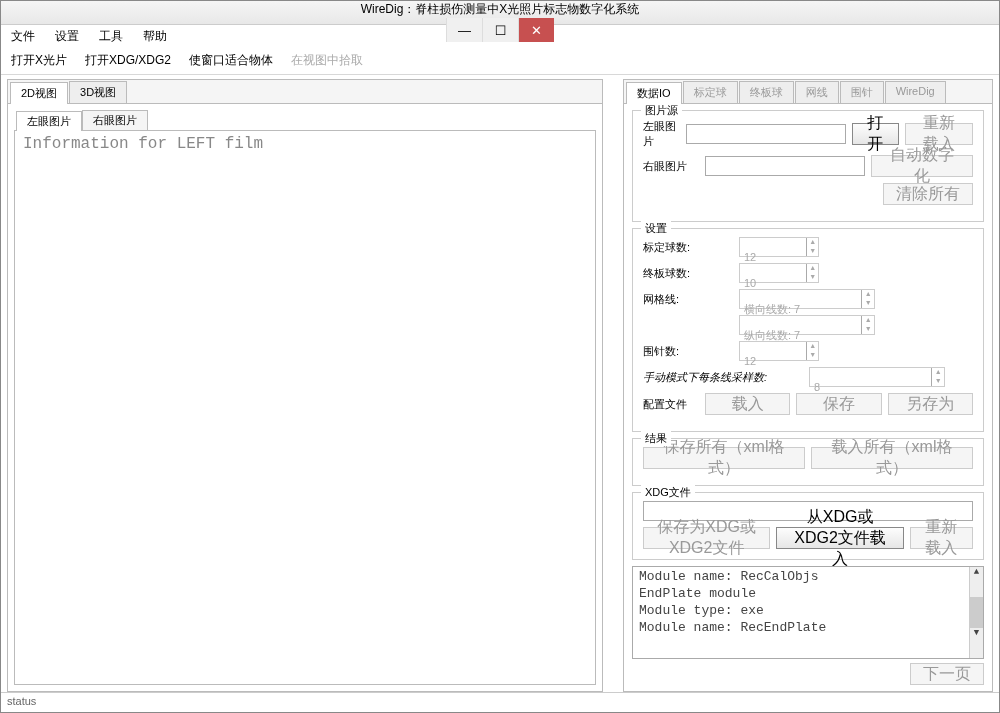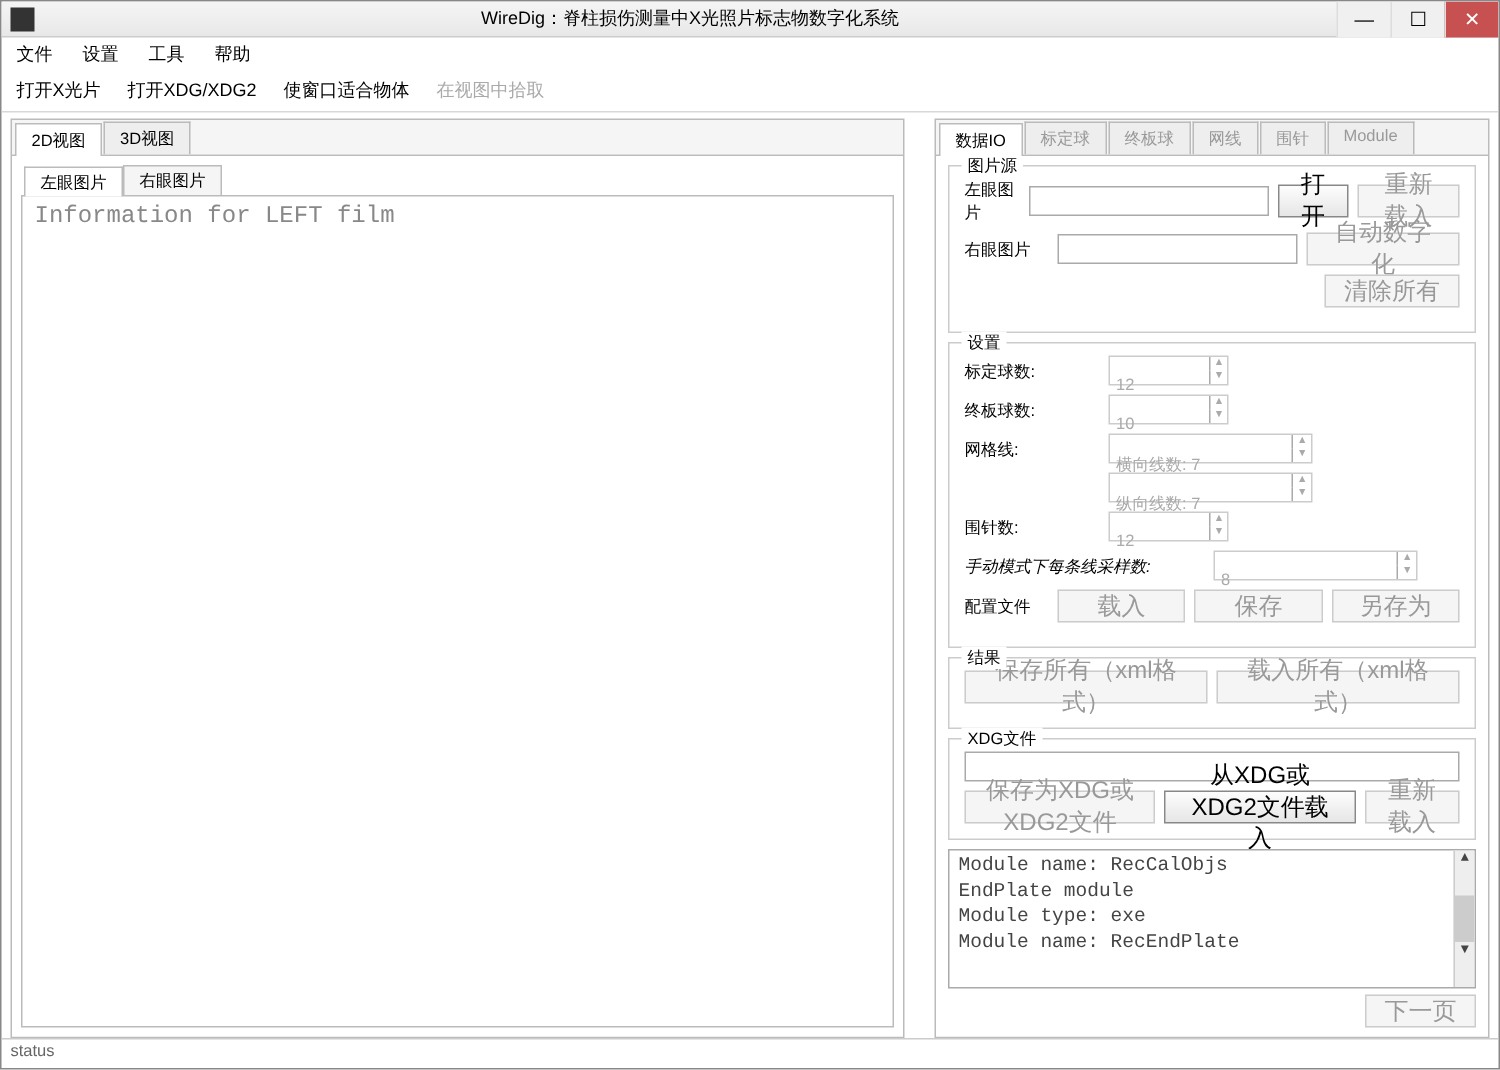--- a/index.html
+++ b/index.html
@@ -1,19 +1,19 @@
 <!DOCTYPE html>
 <html><head>
 <meta charset="utf-8">
 <style>
 * { box-sizing: border-box; margin: 0; padding: 0; }
 body { font-family: "Microsoft YaHei", SimSun, Arial, sans-serif; font-size: 12px; background: #fff; width: 1000px; height: 713px; overflow: hidden; border: 1px solid #888; }
 
 
-.titlebar { height: 24px; background: linear-gradient(#f5f5f5, #e8e8e8); display: flex; align-items: center; border-bottom: 1px solid #ccc; }
+.titlebar { height: 24px; background: linear-gradient(#f5f5f5, #e8e8e8); display: flex; align-items: center; border-bottom: 1px solid #ccc; flex-direction: column; }
 .titlebar .app-icon { width: 16px; height: 16px; background: #333; margin: 0 6px; }
 .titlebar .title { flex: 1; text-align: center; font-size: 12px; }
 .titlebar .win-controls { display: flex; }
 .titlebar .win-btn { width: 36px; height: 24px; display:flex; align-items:center; justify-content:center; font-family: Arial; font-size: 13px; background:#f0f0f0; border-left:1px solid #ddd;}
 .titlebar .win-btn.close { background:#c75050; color:#fff; }
 
 
 .menubar { height: 22px; display: flex; align-items: center; padding: 0 6px; gap: 12px; }
 .menubar .menu-item { padding: 2px 4px; cursor:pointer; }
 
@@ -121,21 +121,21 @@
     </div>
   </div>
 
   <div class="tabgroup right">
     <div class="tabs">
       <div class="tab active">数据IO</div>
       <div class="tab inactive">标定球</div>
       <div class="tab inactive">终板球</div>
       <div class="tab inactive">网线</div>
       <div class="tab inactive">围针</div>
-      <div class="tab inactive">Module</div>
+      <div class="tab inactive">WireDig</div>
     </div>
     <div class="tab-body right-body">
 
       <div class="group">
         <div class="group-label">图片源</div>
         <div class="row">
           <label>左眼图片</label>
           <input class="txt short" style="">
           <button class="btn">打开</button>
           <button class="btn disabled">重新载入</button>

